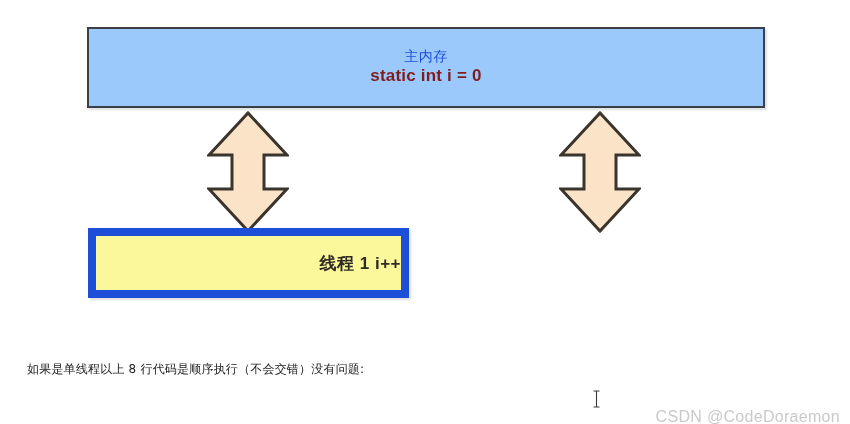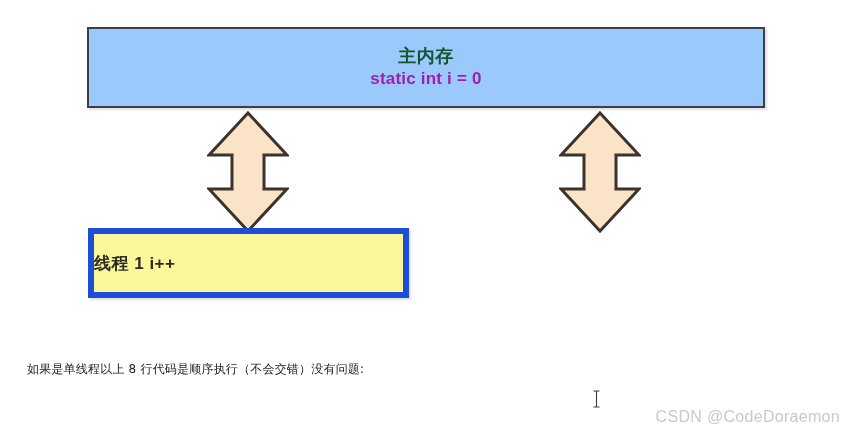--- a/index.html
+++ b/index.html
@@ -31,30 +31,30 @@
     background: #9cc9fb;
     border: 2px solid #3b3f4a;
     box-sizing: border-box;
     box-shadow: 2px 2px 2px rgba(0,0,0,0.13);
     display: flex;
     flex-direction: column;
     align-items: center;
     justify-content: center;
   }
   .mem-line1 {
-    font-size: 18px;
-    font-weight: bold;
-    color: #14532d;
+    font-size: 14px;
+    font-weight: normal;
+    color: #1d4ed8;
     line-height: 1.25;
     letter-spacing: 0.5px;
   }
   .mem-line2 {
     font-size: 17px;
     font-weight: bold;
-    color: #a21caf;
+    color: #7f1d1d;
     line-height: 1.3;
     letter-spacing: 0.2px;
   }
 
   
   .arrow {
     position: absolute;
     top: 111px;
     width: 82px;
     height: 122px;
@@ -62,26 +62,26 @@
   .arrow-a { left: 207px; }
   .arrow-b { left: 559px; }
   .arrow svg { display: block; width: 100%; height: 100%; }
 
   
   .thread-box {
     position: absolute;
     top: 228px;
     height: 70px;
     background: #fbf79b;
-    border: 6px solid #1d4ed8;
+    border: 8px solid #1d4ed8;
     box-sizing: border-box;
     box-shadow: 2px 2px 2px rgba(0,0,0,0.13);
     display: flex;
     align-items: center;
-    justify-content: flex-start;
+    justify-content: flex-end;
   }
   .thread-a { left: 88px; width: 321px; }
   .thread-b { left: 442px; width: 321px; }
   .thread-label {
     font-size: 17px;
     font-weight: bold;
     color: #2e2a24;
     letter-spacing: 0.5px;
   }
 

